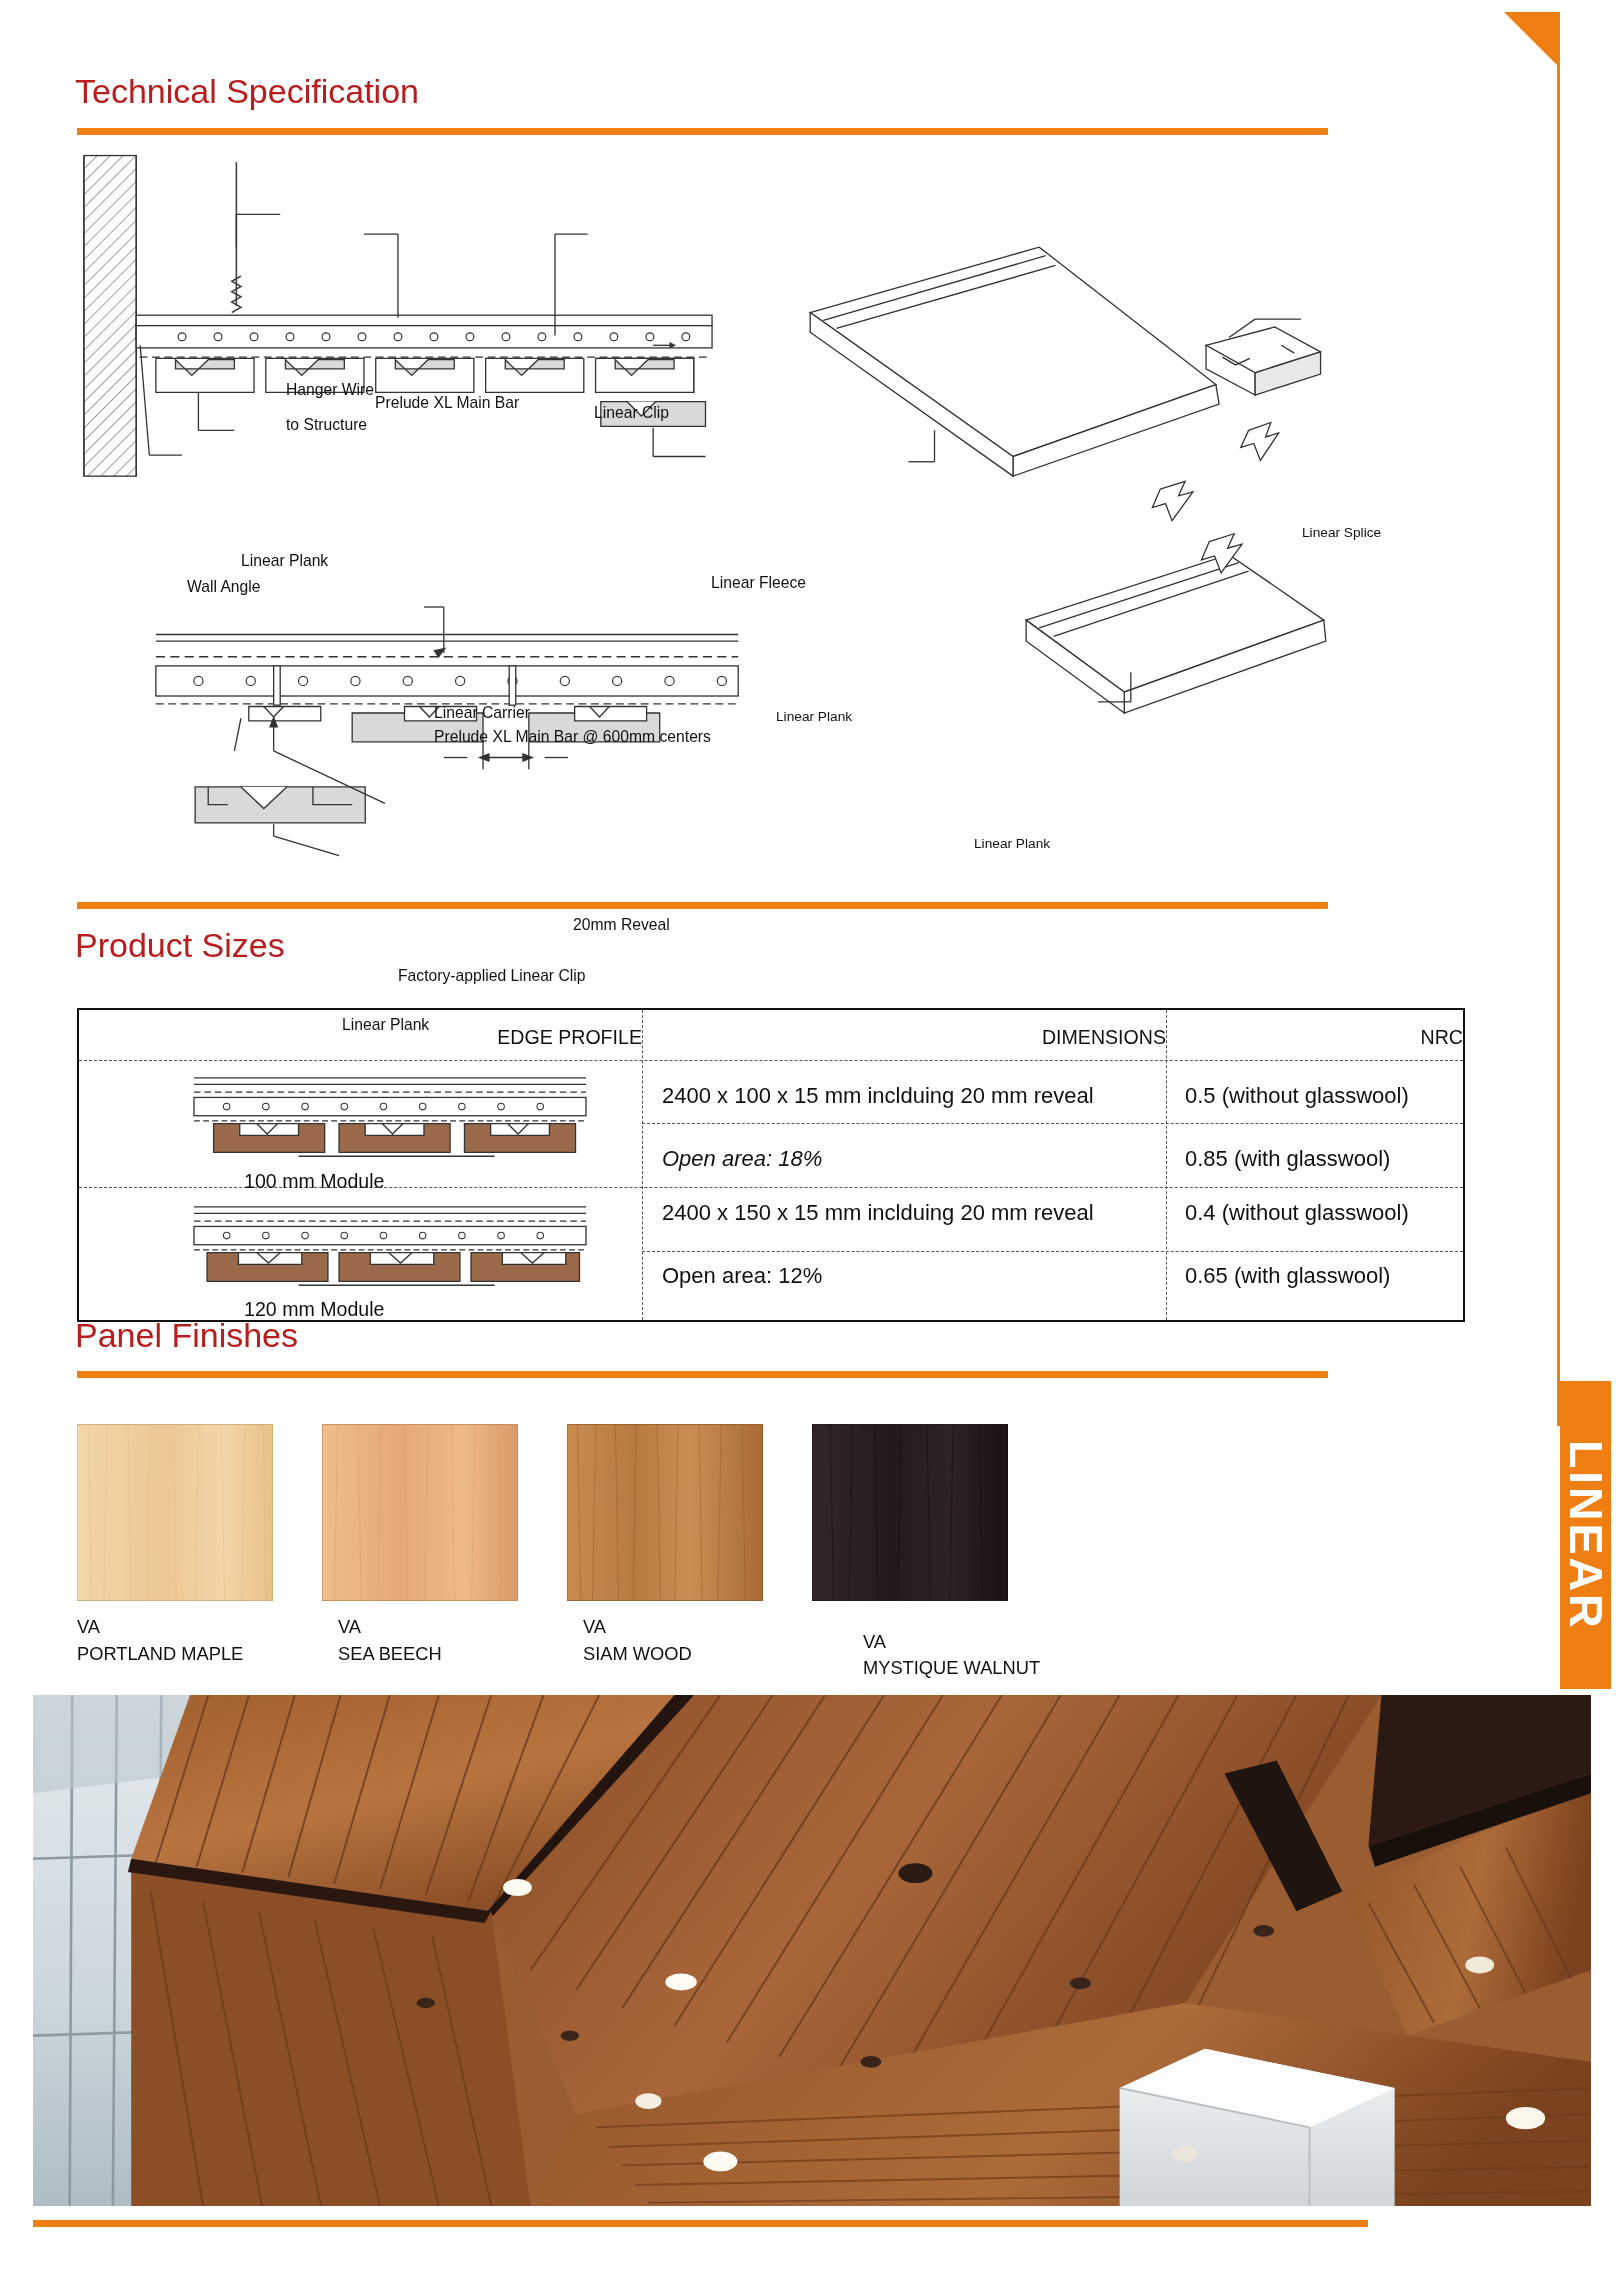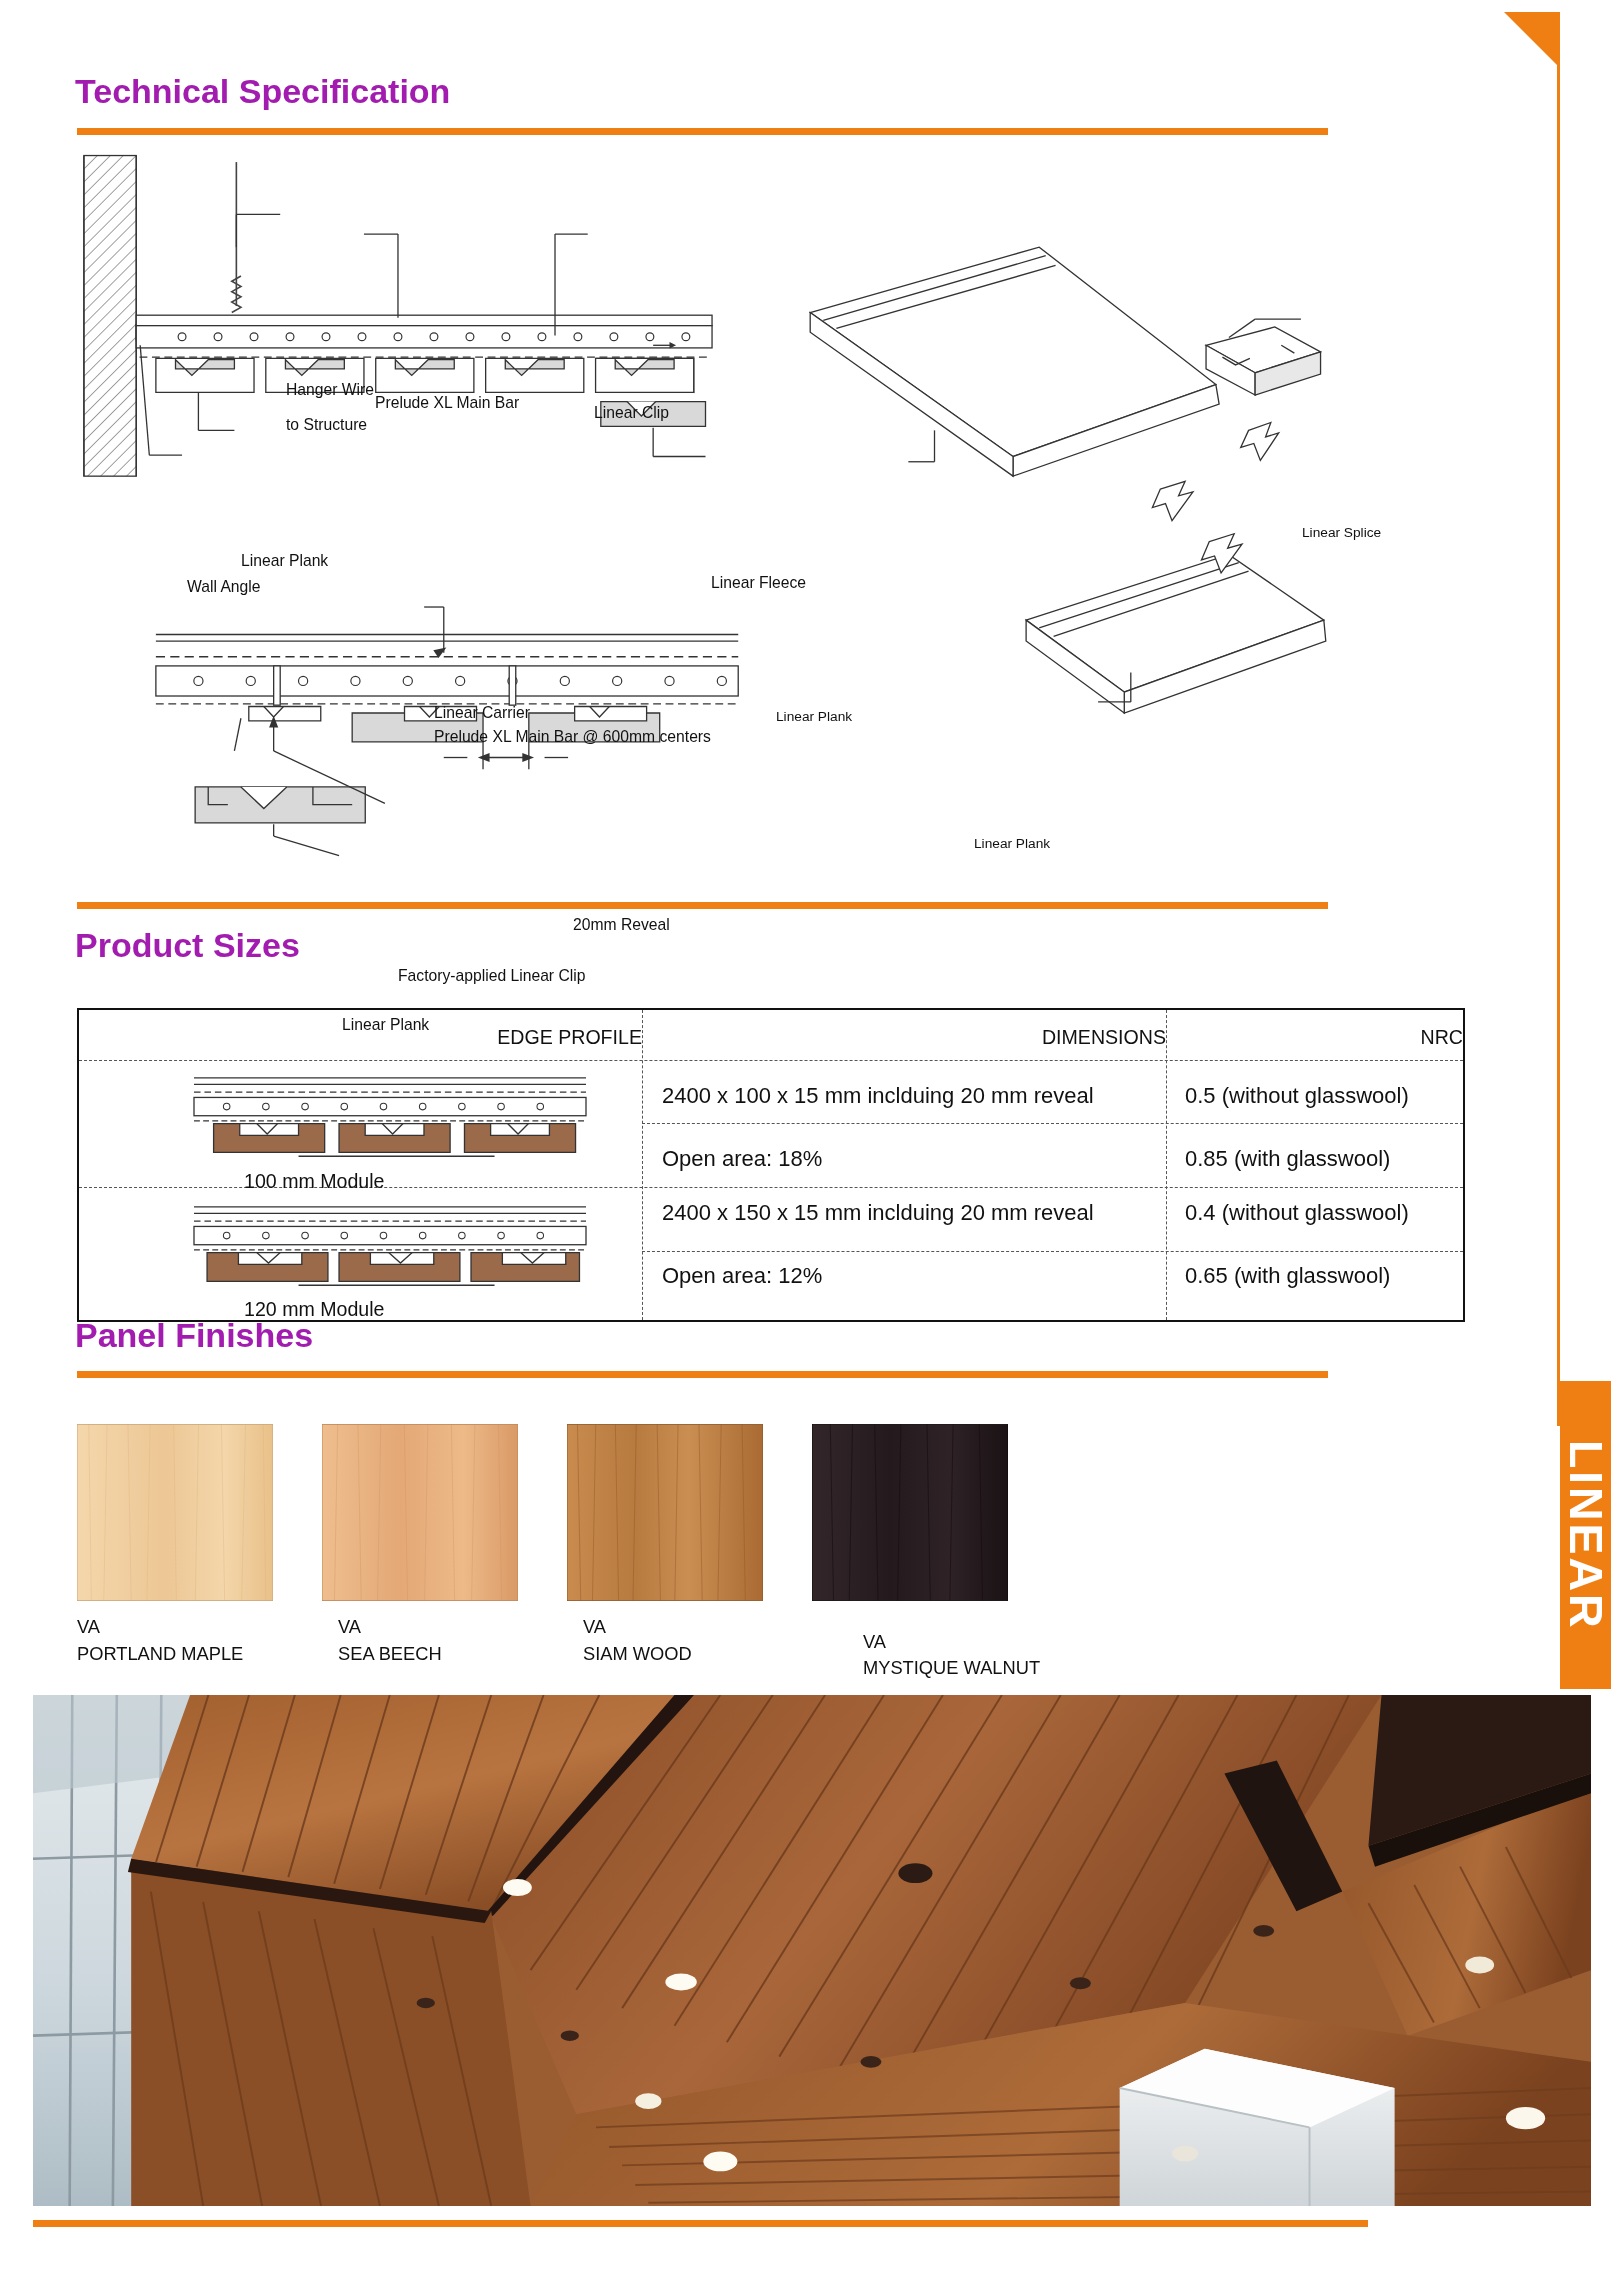--- a/index.html
+++ b/index.html
@@ -33,22 +33,22 @@
     font-size:47px;
     font-weight:bold;
     letter-spacing:2.6px;
     font-family:"Liberation Sans", sans-serif;
   }
 
   
   .sec-title{
     position:absolute;
     font-size:34px;
-    font-weight:bold;
-    color:#a21caf;
+    font-weight:normal;
+    color:#b91c1c;
     letter-spacing:0px;
     text-align:center;
   }
   .sec-rule{
     position:absolute;height:7.2px;background:#F07F13;
   }
 
   
   .spec-box{position:absolute;left:77px;top:149px;width:1257px;height:759px;}
   .lbl{position:absolute;font-size:15.7px;color:#111;font-family:"Liberation Sans", sans-serif;white-space:nowrap;}
@@ -346,21 +346,21 @@
       <g fill="none" stroke="#333" stroke-width="2">
         <path d="M106 82 L122 98 L138 82"></path>
         <path d="M298 82 L314 98 L330 82"></path>
         <path d="M490 82 L506 98 L522 82"></path>
       </g>
       <line x1="170" y1="132" x2="470" y2="132" stroke="#333" stroke-width="2"></line>
     </svg>
     <div class="modlabel" style="left:165px;top:160px;">100 mm Module</div>
 
     <div class="td" style="left:583px;top:73px;">2400 x 100 x 15 mm inclduing 20 mm reveal</div>
-    <div class="td" style="left:583px;top:136px;">Open area: 18%</div>
+    <div class="td" style="left:583px;top:136px;font-style:italic;">Open area: 18%</div>
     <div class="td" style="left:1106px;top:73px;">0.5  (without glasswool)</div>
     <div class="td" style="left:1106px;top:136px;">0.85  (with glasswool)</div>
 
     <svg style="position:absolute;left:108px;top:189px;" width="406" height="98" viewBox="0 0 620 150">
       <line x1="10" y1="12" x2="610" y2="12" stroke="#333" stroke-width="2"></line>
       <line x1="10" y1="22" x2="610" y2="22" stroke="#333" stroke-width="2"></line>
       <line x1="10" y1="34" x2="610" y2="34" stroke="#333" stroke-width="2" stroke-dasharray="10 6"></line>
       <rect x="10" y="42" width="600" height="28" fill="#fff" stroke="#333" stroke-width="2"></rect>
       <g fill="none" stroke="#333" stroke-width="1.6">
         <circle cx="60" cy="56" r="5"></circle>

